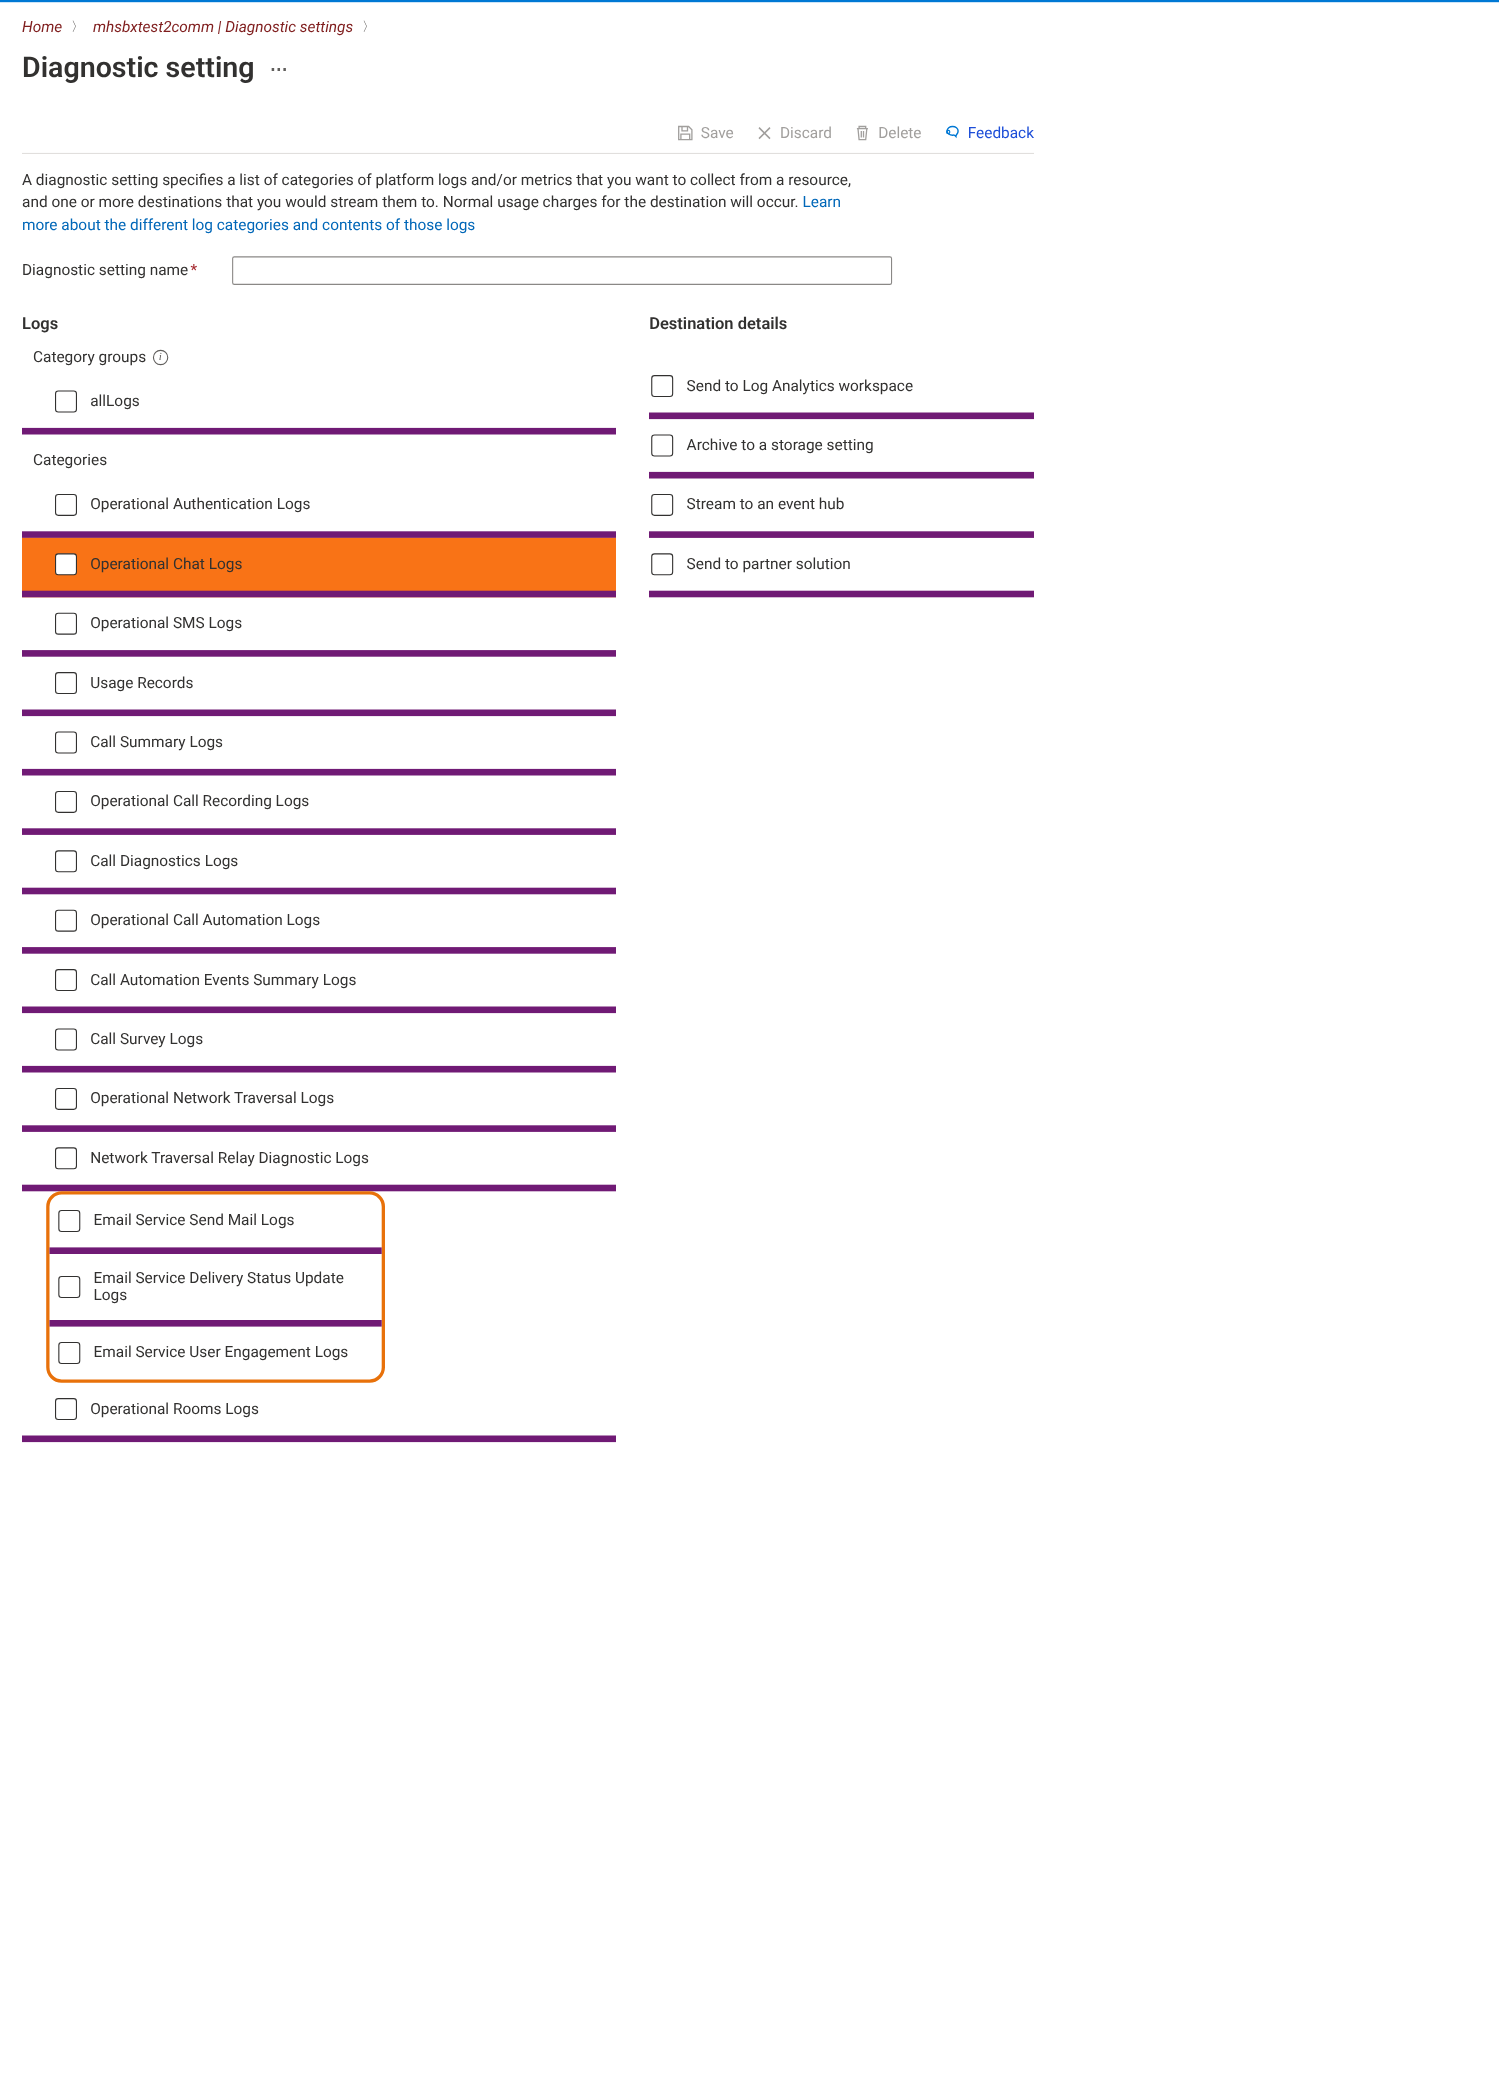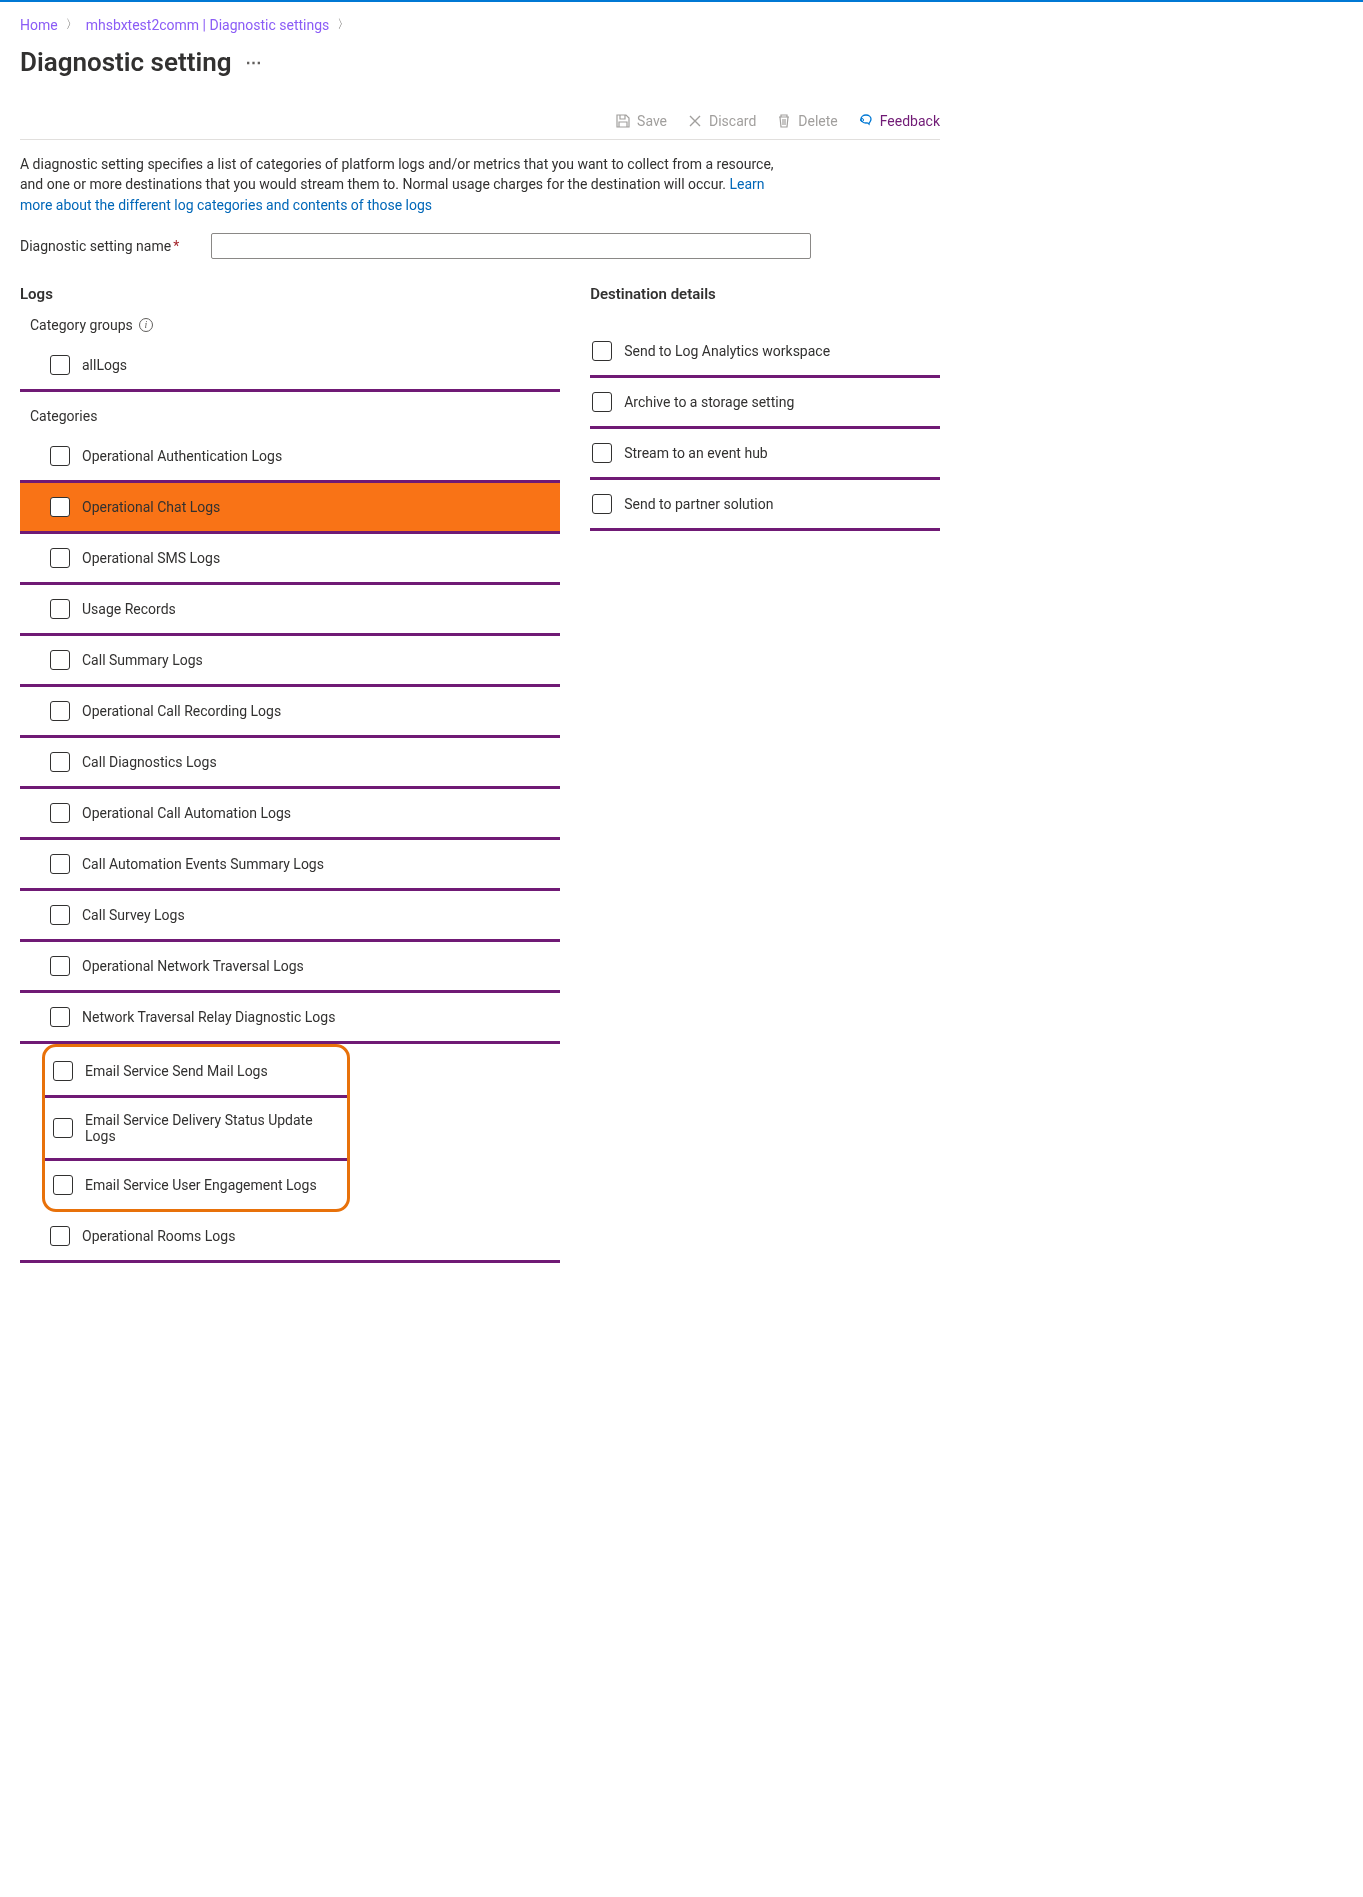--- a/index.html
+++ b/index.html
@@ -15,21 +15,21 @@
     padding: 14px 20px 40px 20px;
     max-width: 960px;
   }
   .breadcrumb {
     display: flex;
     align-items: center;
     gap: 8px;
     font-size: 14px;
     color: #605e5c;
   }
-  .breadcrumb a { color: #8b5cf6; text-decoration: none; cursor: pointer; }
+  .breadcrumb a { color: #7f1d1d; text-decoration: none; cursor: pointer; font-style: italic; }
   .breadcrumb .chev { color: #605e5c; font-size: 12px; }
   h1.title {
     font-size: 26px;
     font-weight: 600;
     margin: 14px 0 0 0;
     display: flex;
     align-items: center;
     gap: 14px;
   }
   .more-dots { font-size: 16px; color: #605e5c; letter-spacing: 1px; cursor: pointer; }
@@ -40,21 +40,21 @@
     margin-top: 36px;
     padding-bottom: 10px;
     border-bottom: 1px solid #e1dfdd;
     justify-content: flex-end;
   }
   .toolbar-btn {
     display: flex;
     align-items: center;
     gap: 6px;
     cursor: pointer;
-    color: #701a75;
+    color: #1d4ed8;
     font-size: 14px;
   }
   .toolbar-btn.disabled { color: #a19f9d; cursor: default; }
   .toolbar-btn svg { width: 16px; height: 16px; }
   .desc {
     margin-top: 14px;
     font-size: 14px;
     line-height: 1.45;
     color: #323130;
     max-width: 760px;
@@ -87,21 +87,21 @@
     width: 14px; height: 14px; border: 1px solid #605e5c; border-radius: 50%;
     display: inline-flex; align-items: center; justify-content: center;
     font-size: 10px; color: #605e5c; font-style: italic; cursor: pointer;
     font-family: Georgia, serif;
   }
   .chk-row {
     display: flex;
     align-items: center;
     gap: 12px;
     padding: 14px 4px 14px 30px;
-    border-bottom: 3px solid #701a75;
+    border-bottom: 6px solid #701a75;
     font-size: 14px;
   }
   .col-right .chk-row { padding-left: 2px; }
   .chk-row.hovered { background: #f97316; }
   .chk {
     width: 20px; height: 20px;
     border: 1px solid #323130;
     border-radius: 3px;
     flex-shrink: 0;
     cursor: pointer;

